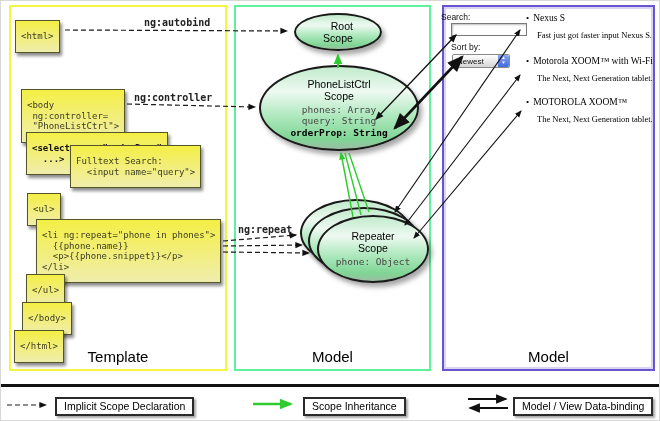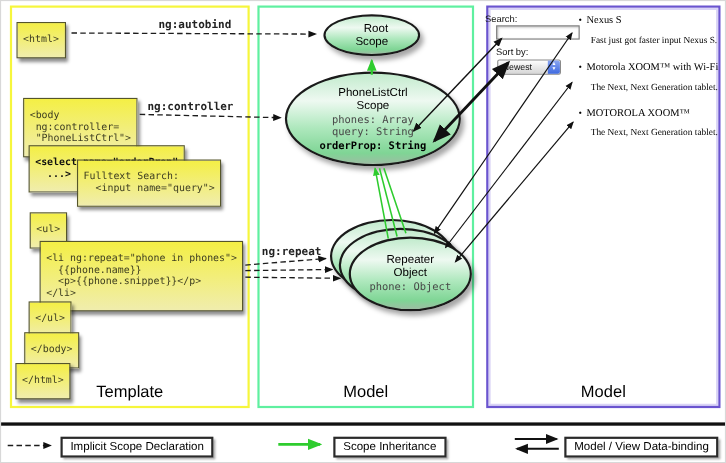--- a/index.html
+++ b/index.html
@@ -103,21 +103,21 @@
 Scope</div>
     <div class="eprops"><span>phones: Array</span>
 <span>query: String</span>
 <span class="eprop-bold">orderProp: String</span></div>
   </div>
 
   <div class="ellipse" style="left:299px;top:198px;width:112px;height:68px;"></div>
   <div class="ellipse" style="left:307px;top:206px;width:112px;height:68px;"></div>
   <div class="ellipse" style="left:316px;top:214px;width:112px;height:68px;">
     <div class="etitle">Repeater
-Object</div>
+Scope</div>
     <div class="eprops">phone: Object</div>
   </div>
 
   <div class="vlabel" style="left:440px;top:11px;">Search:</div>
   <div class="vinput" style="left:450px;top:22px;width:74px;height:11px;"></div>
   <div class="vlabel" style="left:450px;top:41px;">Sort by:</div>
   <div class="dropdown" style="left:451px;top:53px;width:58px;height:14px;">
     <span>Newest</span>
     <span class="dd-stepper">
         <span>▲</span>

